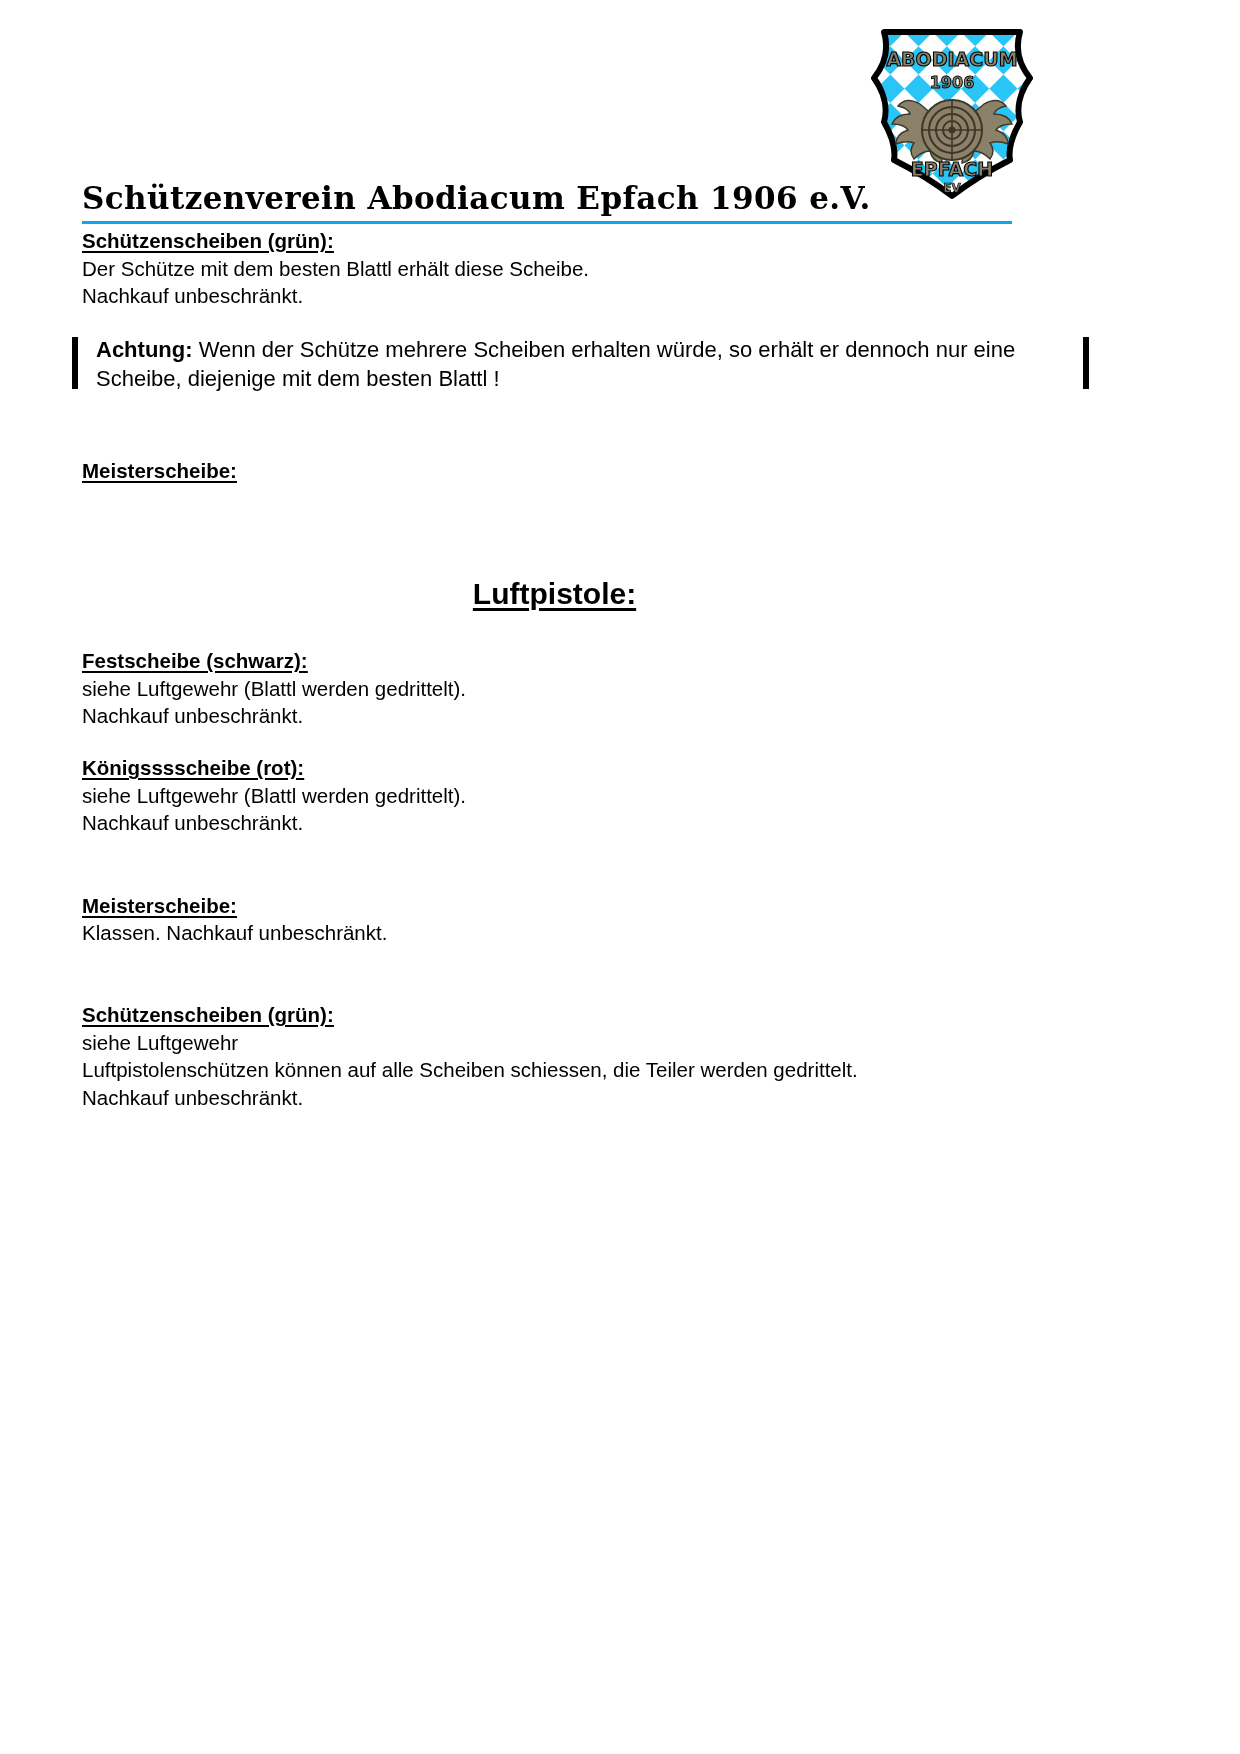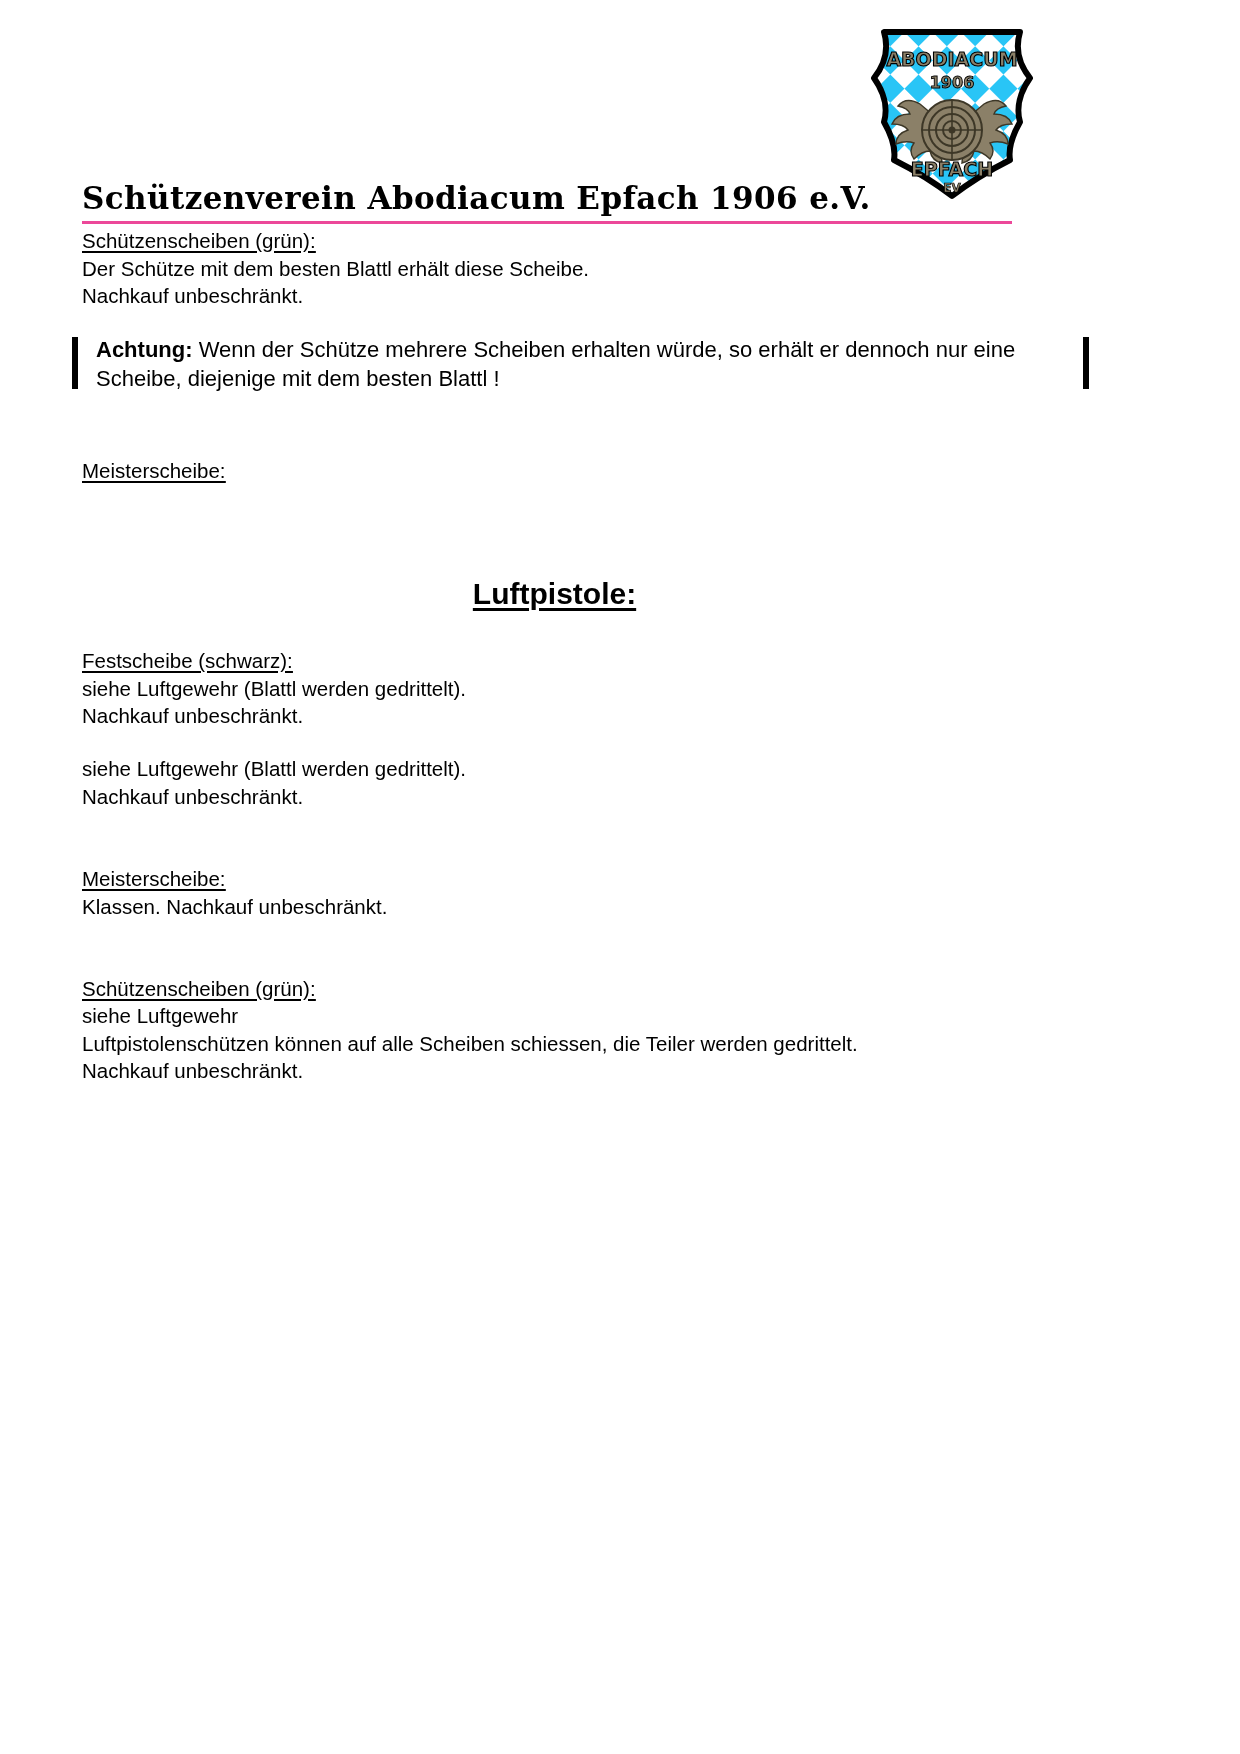--- a/index.html
+++ b/index.html
@@ -41,34 +41,34 @@
     left: 82px;
     top: 160px;
     width: 930px;
     font-family: "DejaVu Serif", "Liberation Serif", serif;
     font-weight: bold;
     font-size: 31px;
     letter-spacing: 0.4px;
     line-height: 1.15;
     white-space: nowrap;
     padding-bottom: 5px;
-    border-bottom: 3px solid #ec4899;
+    border-bottom: 3px solid #0ea5e9;
   }
 
   
   .content {
     position: absolute;
     left: 82px;
     top: 228px;
     width: 945px;
   }
 
   .sec-head {
     font-size: 20.5px;
-    font-weight: normal;
+    font-weight: bold;
     line-height: 1.30;
     text-decoration: underline;
     text-underline-offset: 3px;
     margin: 0;
     display: block;
   }
   .sec-head span { text-decoration: underline; }
 
   .line {
     font-size: 20.5px;
@@ -213,20 +213,23 @@
       <div class="sec-head">
         <span>Festscheibe (schwarz):</span>
       </div>
       <p class="line para">siehe Luftgewehr (Blattl werden gedrittelt).</p>
       <p class="line para">Nachkauf unbeschränkt.</p>
     </div>
 
     <div class="gap-md"></div>
 
     <div>
+      <div class="sec-head">
+        <span>Königsssscheibe (rot):</span>
+      </div>
       <p class="line para">siehe Luftgewehr (Blattl werden gedrittelt).</p>
       <p class="line para">Nachkauf unbeschränkt.</p>
     </div>
 
     <div style="height:56px"></div>
 
     <div>
       <div class="sec-head">
         <span>Meisterscheibe:</span>
       </div>

